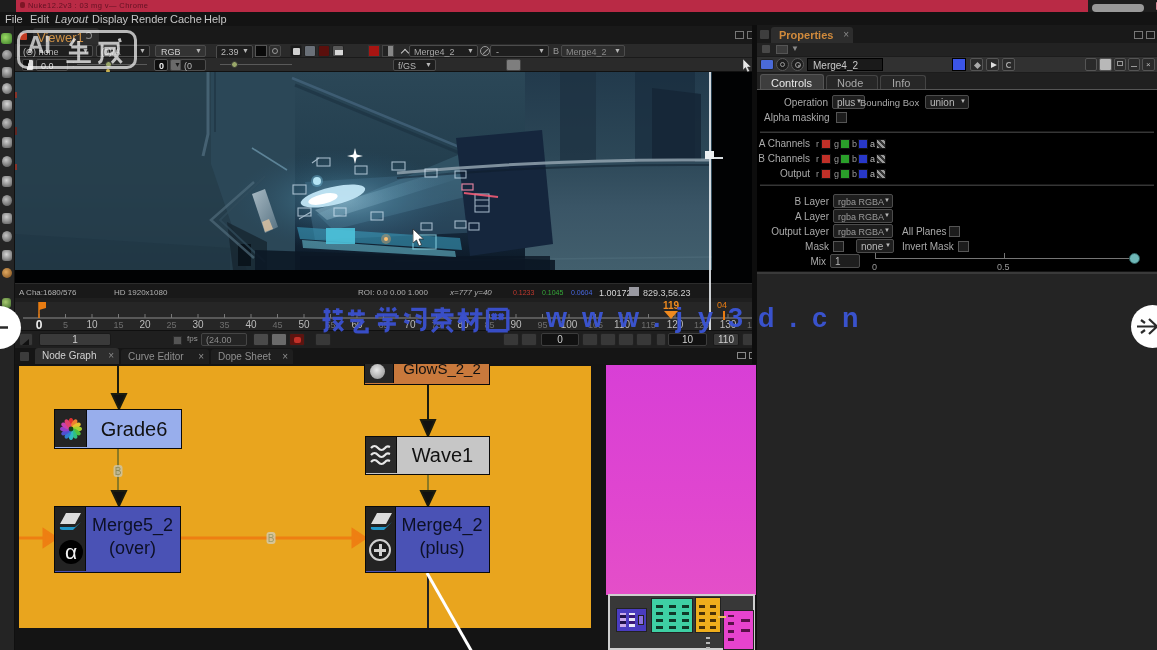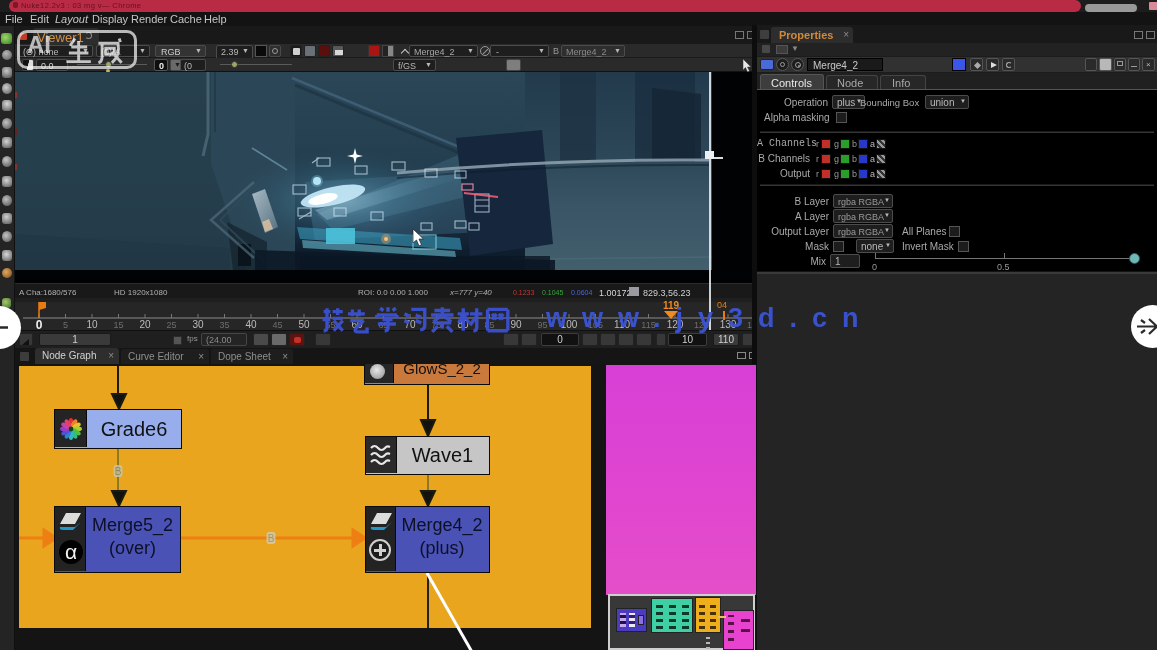--- a/index.html
+++ b/index.html
@@ -9,21 +9,21 @@
   #stage { position:relative; width:1157px; height:650px; background:#1d1d1d; }
   .box { background:#1e1e1e; border:1px solid #4c4c4c; border-radius:2px; color:#b8b8b8; }
   .btn { background:#383838; border:1px solid #222; border-radius:2px; }
   .lbl { color:#aaaaaa; font-size:10px; white-space:nowrap; }
   .cb { background:#1c1c1c; border:1px solid #555; }
 </style>
 </head>
 <body>
 <div id="stage">
 
-  <div class="abs" style="left:9px;top:0;width:1072px;height:12px;background:#b92a45;border-radius:6px;">
+  <div class="abs" style="left:16px;top:0;width:1072px;height:12px;background:#b92a45;">
     <div class="abs" style="left:4px;top:2px;width:5px;height:6px;background:#7e1626;border-radius:2px;"></div>
     <div class="abs" style="left:12px;top:1px;font-size:7.5px;color:#611223;letter-spacing:.4px;">Nuke12.2v3 : 03 mg v— Chrome</div>
     <div class="abs" style="left:1076px;top:4px;width:52px;height:8px;background:rgba(255,255,255,.55);border-radius:4px;"></div>
     <div class="abs" style="left:1140px;top:2px;width:12px;height:8px;background:#d88a98;border-radius:1px;"></div>
   </div>
 
   <div class="abs" style="left:0;top:12px;width:1157px;height:14px;background:#131313;">
     <span class="abs" style="left:5px;top:1px;font-size:11px;color:#c6c6c6;">File</span>
     <span class="abs" style="left:30px;top:1px;font-size:11px;color:#c6c6c6;">Edit</span>
     <span class="abs" style="left:55px;top:1px;font-size:11px;color:#c6c6c6;font-style:italic;">Layout</span>
@@ -570,21 +570,21 @@
     <div class="box abs" style="left:168px;top:70px;width:44px;height:14px;font-size:10px;">
         <span style="position:absolute;left:4px;top:1px;">union</span>
         <span style="position:absolute;right:2px;top:2px;font-size:6px;">▼</span>
       </div>
 
     <div class="lbl abs" style="left:7px;top:87px;">Alpha masking</div>
     <div class="cb abs" style="left:79px;top:87px;width:11px;height:11px;"></div>
     <div class="abs" style="left:3px;top:106px;width:394px;height:1px;background:#1a1a1a;"></div>
     <div class="abs" style="left:3px;top:107px;width:394px;height:1px;background:#363636;"></div>
 
-    <div class="lbl abs" style="left:0;top:113px;width:53px;text-align:right;font-family:Liberation Mono, monospace;">A Channels</div>
+    <div class="lbl abs" style="left:0;top:113px;width:53px;text-align:right;">A Channels</div>
     <span class="abs" style="left:59px;top:114px;font-size:9px;color:#999;">r</span>
       <div class="abs" style="left:64px;top:114px;width:10px;height:10px;background:#c03028;border:1px solid #111;"></div>
     <span class="abs" style="left:77px;top:114px;font-size:9px;color:#999;">g</span>
       <div class="abs" style="left:83px;top:114px;width:10px;height:10px;background:#2a9e2a;border:1px solid #111;"></div>
     <span class="abs" style="left:95px;top:114px;font-size:9px;color:#999;">b</span>
       <div class="abs" style="left:101px;top:114px;width:10px;height:10px;background:#2838c8;border:1px solid #111;"></div>
     <span class="abs" style="left:113px;top:114px;font-size:9px;color:#bbb;">a</span>
       <div class="abs" style="left:119px;top:114px;width:10px;height:10px;background:repeating-linear-gradient(45deg,#999 0 2px,#333 2px 4px);border:1px solid #111;"></div>
 
     <div class="lbl abs" style="left:0;top:128px;width:53px;text-align:right;">B Channels</div>

